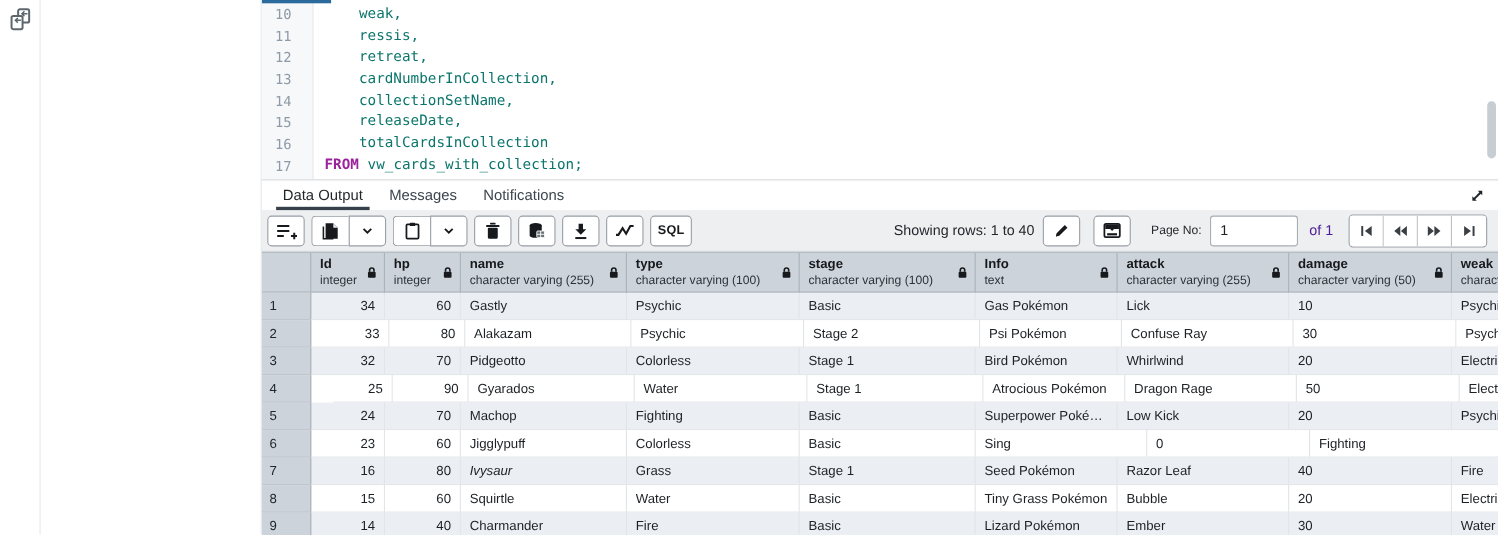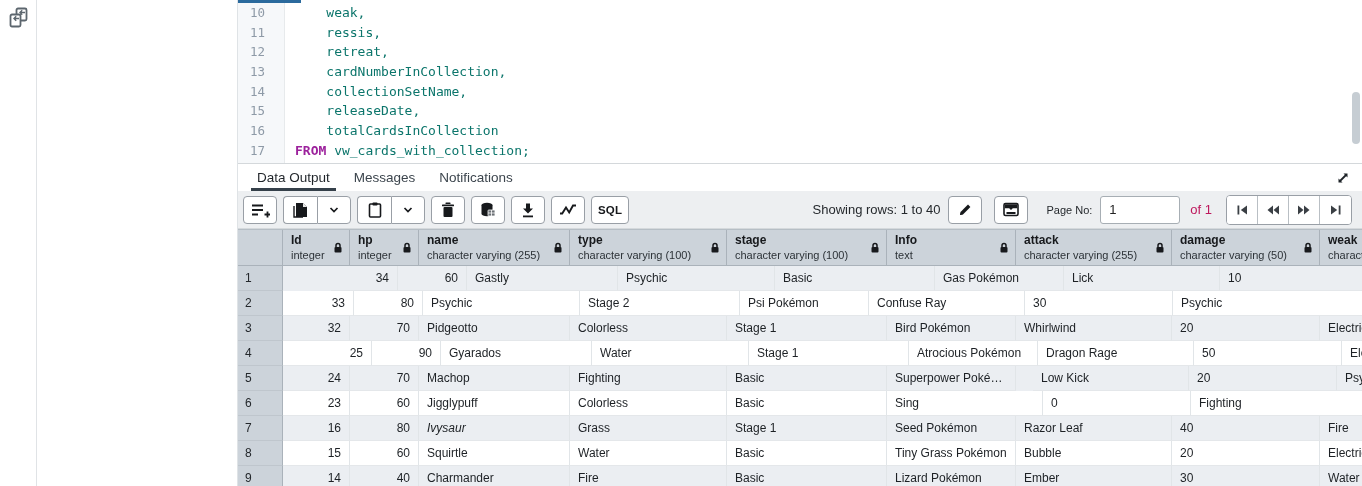--- a/index.html
+++ b/index.html
@@ -41,21 +41,21 @@
   .tb-group .tb-btn{border-radius:0;border-right-width:0;}
   .tb-group .tb-btn:first-child{border-radius:4px 0 0 4px;}
   .tb-group .tb-btn:last-child{border-radius:0 4px 4px 0;border-right-width:1px;}
   .tb-single{margin-right:6px;}
   .sql-btn{font-weight:bold;font-size:11.5px;letter-spacing:.2px;color:#17191c;}
   .tb-right{margin-left:auto;display:flex;align-items:center;}
   .tb-label{font-size:13px;color:#25292d;margin-right:8px;white-space:nowrap;}
   .page-label{font-size:11px;color:#25292d;margin:0 8px 0 18px;}
   .page-input{width:80px;height:28px;border:1px solid #a7aeb4;border-radius:3px;background:#fff;
     font-size:13px;padding:0 8px;color:#222;font-family:"Liberation Sans",sans-serif;}
-  .of-label{font-size:13px;color:#be185d;margin:0 14px 0 10px;white-space:nowrap;}
+  .of-label{font-size:13px;color:#4c1d95;margin:0 14px 0 10px;white-space:nowrap;}
   .pager{display:flex;border:1px solid #999fa6;border-radius:4px;overflow:hidden;background:#fff;}
   .pg-btn{width:31px;height:28px;display:flex;align-items:center;justify-content:center;background:#fff;
     border-right:1px solid #b9bfc4;cursor:pointer;}
   .pg-btn:last-child{border-right:none;}
 
   
   .grid{position:relative;width:100%;overflow:hidden;border-top:1px solid #b6bec5;}
   .grid-header{display:flex;height:36px;background:#ccd3da;}
   .corner-cell{width:45px;flex:none;border-right:1px solid #aab2ba;border-bottom:1px solid #aab2ba;background:#ccd3da;}
   .hcell{flex:none;border-right:1px solid #aab2ba;border-bottom:1px solid #aab2ba;padding:3px 6px 0 8px;
@@ -320,34 +320,35 @@
           </svg>
         </div>
         <div class="hcell" style="width: 200px;">
           <div class="hname">weak</div>
           <div class="htype">character varying (50)</div>
         </div>
       </div>
     <div id="grid-body">
         <div class="grid-row alt">
           <div class="rnum">1</div>
-          <div class="cell right" style="width: 67px; margin-left: 48px;">34</div>
+          <div class="cell right" style="width: 67px;">34</div>
           <div class="cell right" style="width: 69px;">60</div>
           <div class="cell" style="width: 151px;">Gastly</div>
           <div class="cell" style="width: 157px;">Psychic</div>
           <div class="cell" style="width: 160px;">Basic</div>
           <div class="cell" style="width: 129px;">Gas Pokémon</div>
           <div class="cell" style="width: 156px;">Lick</div>
           <div class="cell" style="width: 148px;">10</div>
           <div class="cell" style="width: 200px;">Psychic</div>
         </div>
         <div class="grid-row">
           <div class="rnum">2</div>
           <div class="cell right" style="width: 71px;">33</div>
           <div class="cell right" style="width: 69px;">80</div>
+          <div class="cell" style="width: 151px;">Alakazam</div>
           <div class="cell" style="width: 157px;">Psychic</div>
           <div class="cell" style="width: 160px;">Stage 2</div>
           <div class="cell" style="width: 129px;">Psi Pokémon</div>
           <div class="cell" style="width: 156px;">Confuse Ray</div>
           <div class="cell" style="width: 148px;">30</div>
           <div class="cell" style="width: 200px;">Psychic</div>
         </div>
         <div class="grid-row alt">
           <div class="rnum">3</div>
           <div class="cell right" style="width: 67px;">32</div>
@@ -355,39 +356,39 @@
           <div class="cell" style="width: 151px;">Pidgeotto</div>
           <div class="cell" style="width: 157px;">Colorless</div>
           <div class="cell" style="width: 160px;">Stage 1</div>
           <div class="cell" style="width: 129px;">Bird Pokémon</div>
           <div class="cell" style="width: 156px;">Whirlwind</div>
           <div class="cell" style="width: 148px;">20</div>
           <div class="cell" style="width: 200px;">Electric</div>
         </div>
         <div class="grid-row">
           <div class="rnum">4</div>
-          <div class="cell right" style="width: 89px;">25</div>
+          <div class="cell right" style="width: 54px; margin-left: 20px;">25</div>
           <div class="cell right" style="width: 69px;">90</div>
           <div class="cell" style="width: 151px;">Gyarados</div>
           <div class="cell" style="width: 157px;">Water</div>
           <div class="cell" style="width: 160px;">Stage 1</div>
           <div class="cell" style="width: 129px;">Atrocious Pokémon</div>
           <div class="cell" style="width: 156px;">Dragon Rage</div>
           <div class="cell" style="width: 148px;">50</div>
           <div class="cell" style="width: 200px;">Electric</div>
         </div>
         <div class="grid-row alt">
           <div class="rnum">5</div>
           <div class="cell right" style="width: 67px;">24</div>
           <div class="cell right" style="width: 69px;">70</div>
           <div class="cell" style="width: 151px;">Machop</div>
           <div class="cell" style="width: 157px;">Fighting</div>
           <div class="cell" style="width: 160px;">Basic</div>
           <div class="cell" style="width: 129px;">Superpower Pokémon</div>
-          <div class="cell" style="width: 156px; margin-left: 17px;">Low Kick</div>
+          <div class="cell" style="width: 156px;">Low Kick</div>
           <div class="cell" style="width: 148px;">20</div>
           <div class="cell" style="width: 200px;">Psychic</div>
         </div>
         <div class="grid-row">
           <div class="rnum">6</div>
           <div class="cell right" style="width: 67px;">23</div>
           <div class="cell right" style="width: 69px;">60</div>
           <div class="cell" style="width: 151px;">Jigglypuff</div>
           <div class="cell" style="width: 157px;">Colorless</div>
           <div class="cell" style="width: 160px;">Basic</div>

